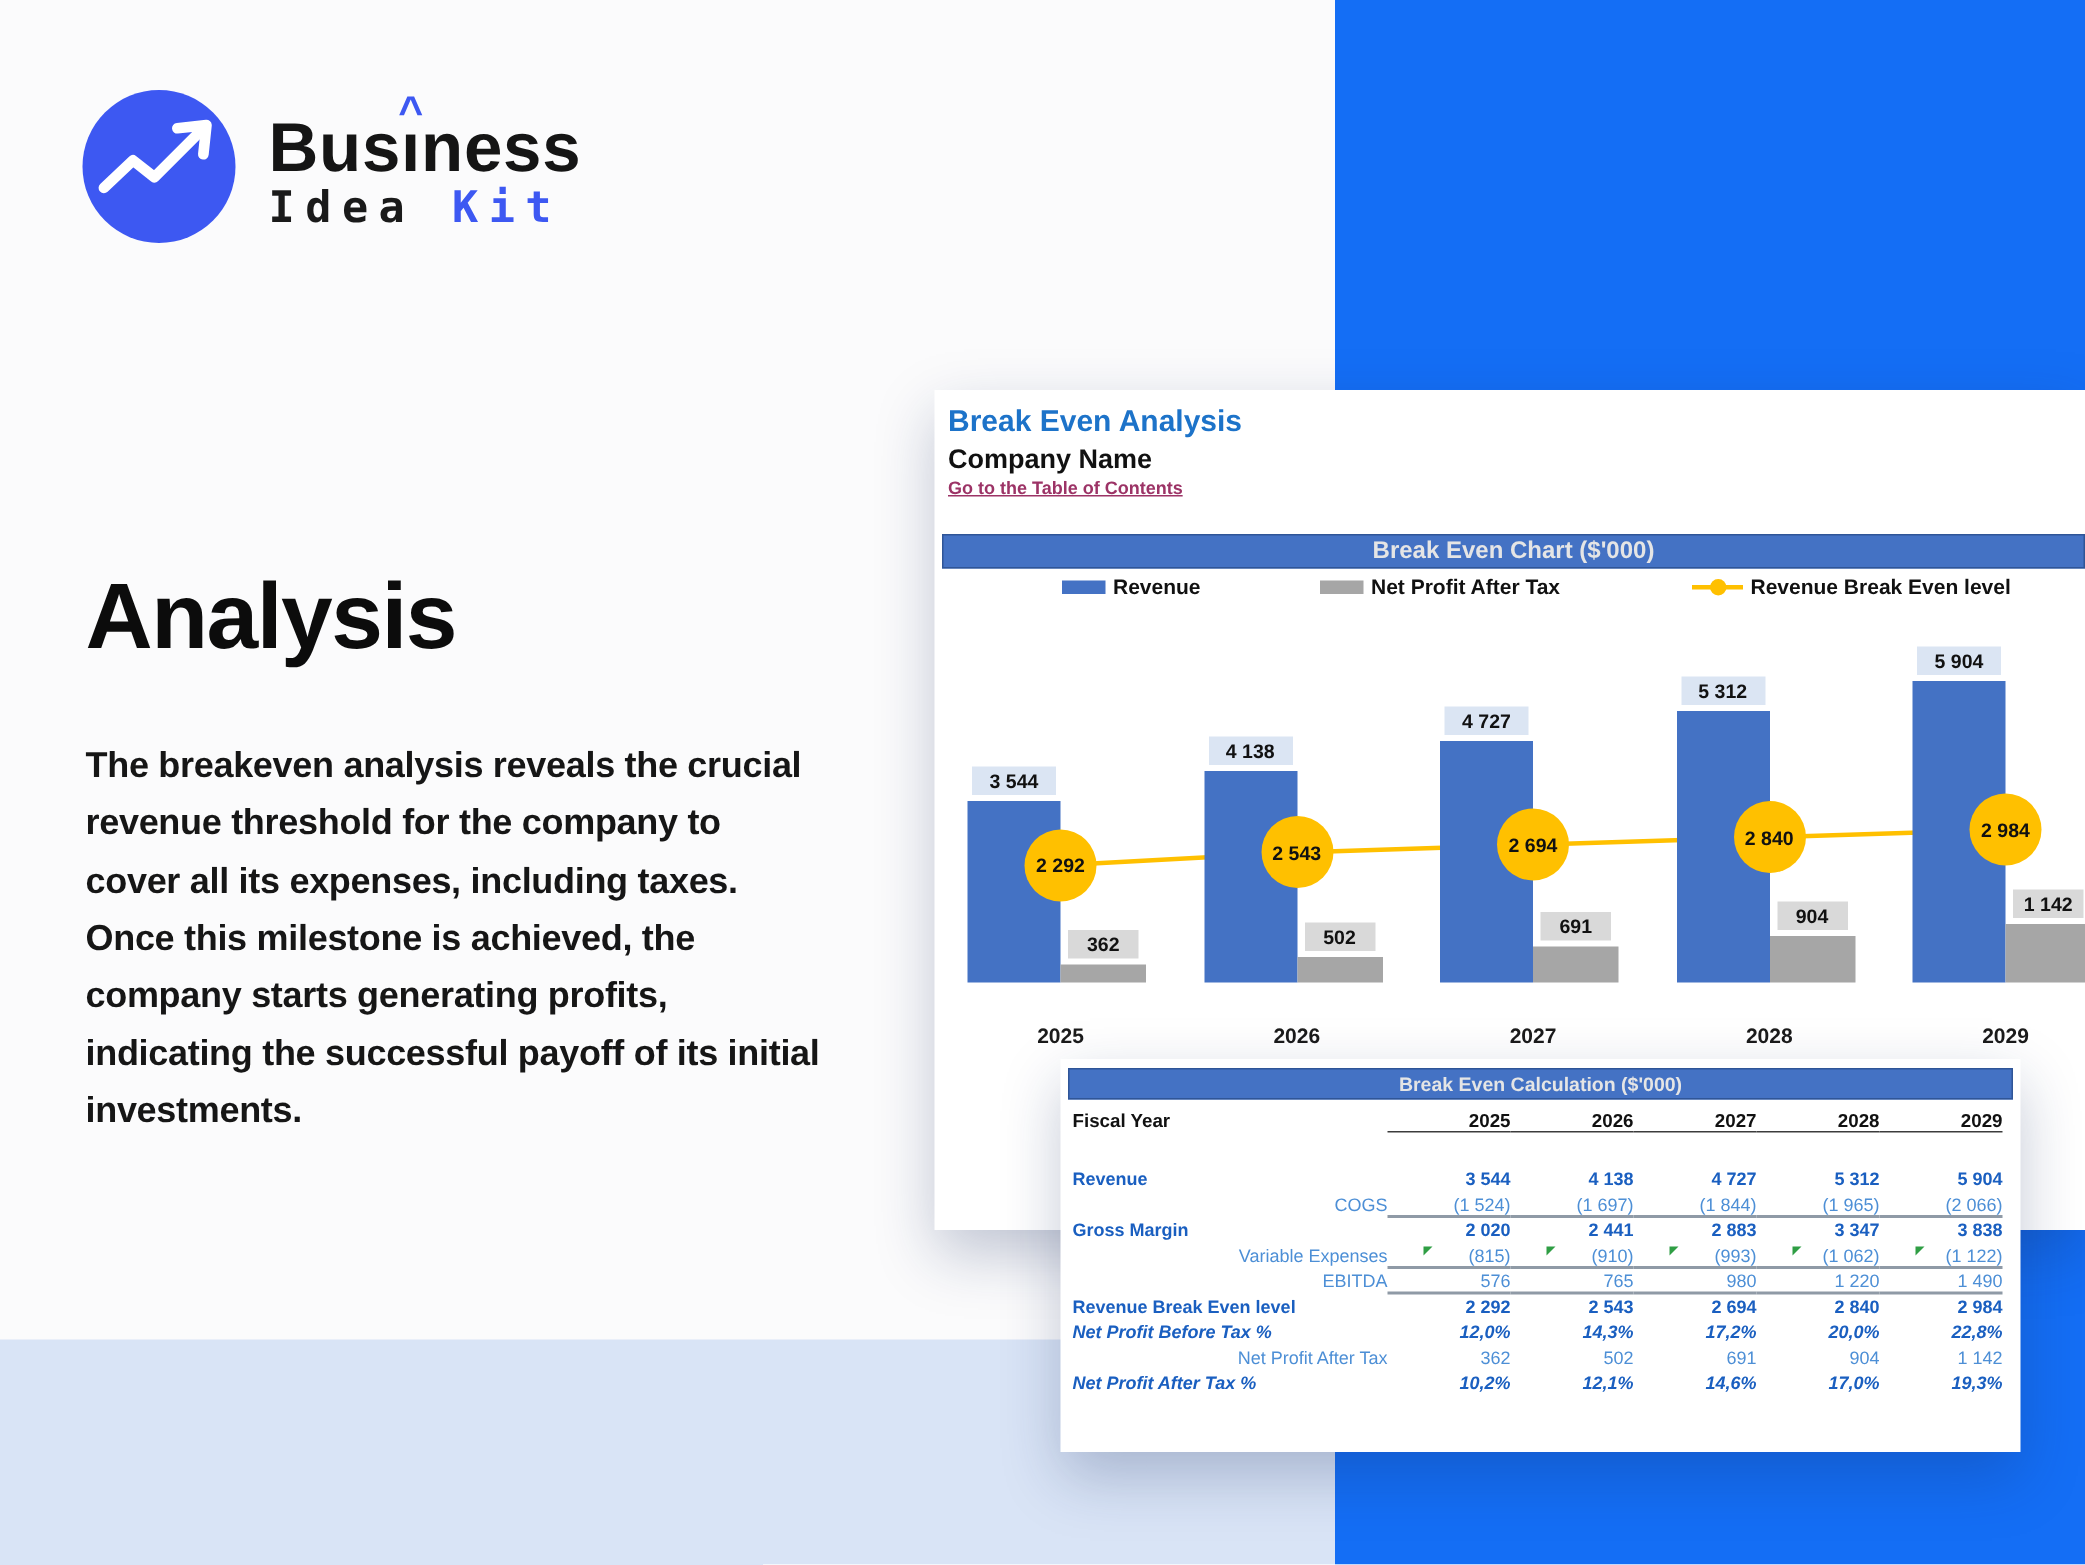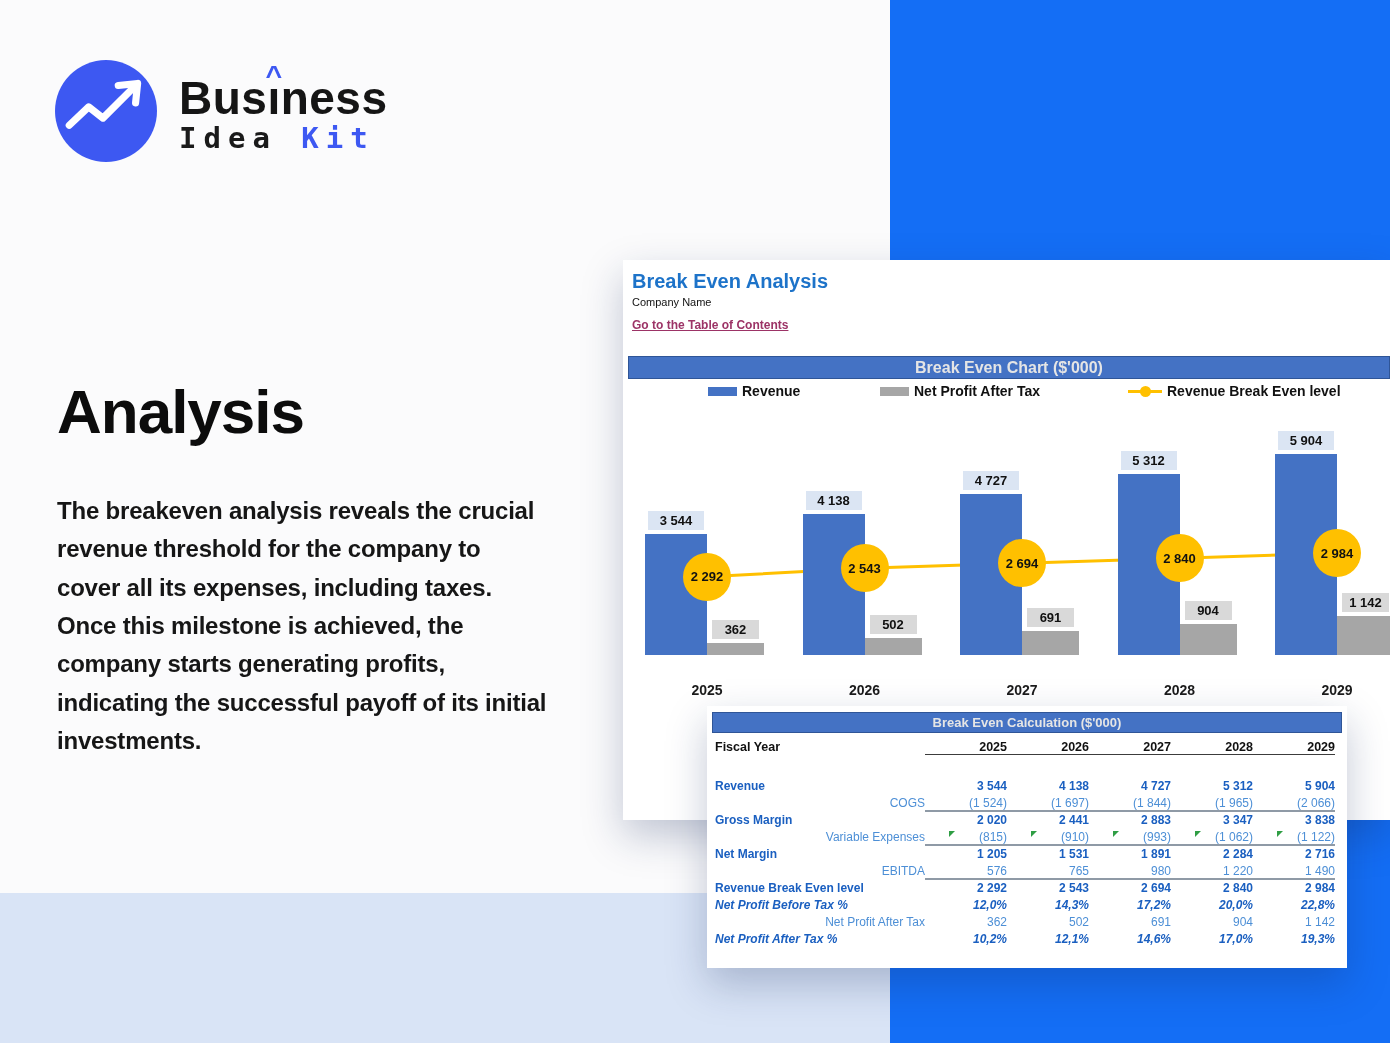--- a/index.html
+++ b/index.html
@@ -25,21 +25,21 @@
   .hero{position:absolute;left:57px;top:312px;width:510px;}
   .hero h1{margin:0;font-size:62px;line-height:1.08;font-weight:bold;color:#0c0c0c;letter-spacing:-1px;}
   .hero p{margin:46px 0 0 0;width:492px;font-size:24px;line-height:1.6;font-weight:bold;color:#161616;letter-spacing:-0.2px;}
 
   
   .panel{position:absolute;background:#ffffff;box-shadow:0 16px 38px rgba(20,40,90,.25);}
   .chart-panel{left:623px;top:260px;width:767px;height:560px;}
   .table-panel{left:707px;top:706px;width:640px;height:262px;}
 
   .sheet-title{position:absolute;left:9px;top:10px;font-size:20px;font-weight:bold;color:#1d73c9;}
-  .sheet-company{position:absolute;left:9px;top:36px;font-size:11px;font-weight:normal;color:#111;}
+  .sheet-company{position:absolute;left:9px;top:36px;font-size:18px;font-weight:bold;color:#111;}
   .sheet-link{position:absolute;left:9px;top:58px;font-size:12px;font-weight:bold;color:#9c3366;text-decoration:underline;cursor:pointer;}
 
   .bar-header{position:absolute;background:#4472c4;border:1px solid #2f5597;color:#e5e5e5;font-weight:bold;text-align:center;box-sizing:border-box;}
   .chart-header{left:5px;top:96px;width:762px;height:23px;font-size:16px;line-height:21px;}
   .table-header{left:5px;top:6px;width:630px;height:21px;font-size:13px;line-height:19px;}
 
   
   .legend{position:absolute;left:0;top:122px;width:767px;height:18px;}
   .lg-item{position:absolute;display:flex;align-items:center;height:18px;}
   .lg-label{font-size:14px;font-weight:bold;color:#111;margin-left:5px;}
@@ -198,28 +198,20 @@
           <span class="cell">3 838</span>
         </div>
         <div class="trow plain rule">
           <span class="rlabel">Variable Expenses</span>
           <span class="cell flag">(815)</span>
           <span class="cell flag">(910)</span>
           <span class="cell flag">(993)</span>
           <span class="cell flag">(1 062)</span>
           <span class="cell flag">(1 122)</span>
         </div>
-        <div class="trow bold">
-          <span class="rlabel">Net Margin</span>
-          <span class="cell">1 205</span>
-          <span class="cell">1 531</span>
-          <span class="cell">1 891</span>
-          <span class="cell">2 284</span>
-          <span class="cell">2 716</span>
-        </div>
         <div class="trow plain rule">
           <span class="rlabel">EBITDA</span>
           <span class="cell">576</span>
           <span class="cell">765</span>
           <span class="cell">980</span>
           <span class="cell">1 220</span>
           <span class="cell">1 490</span>
         </div>
         <div class="trow bold">
           <span class="rlabel">Revenue Break Even level</span>

